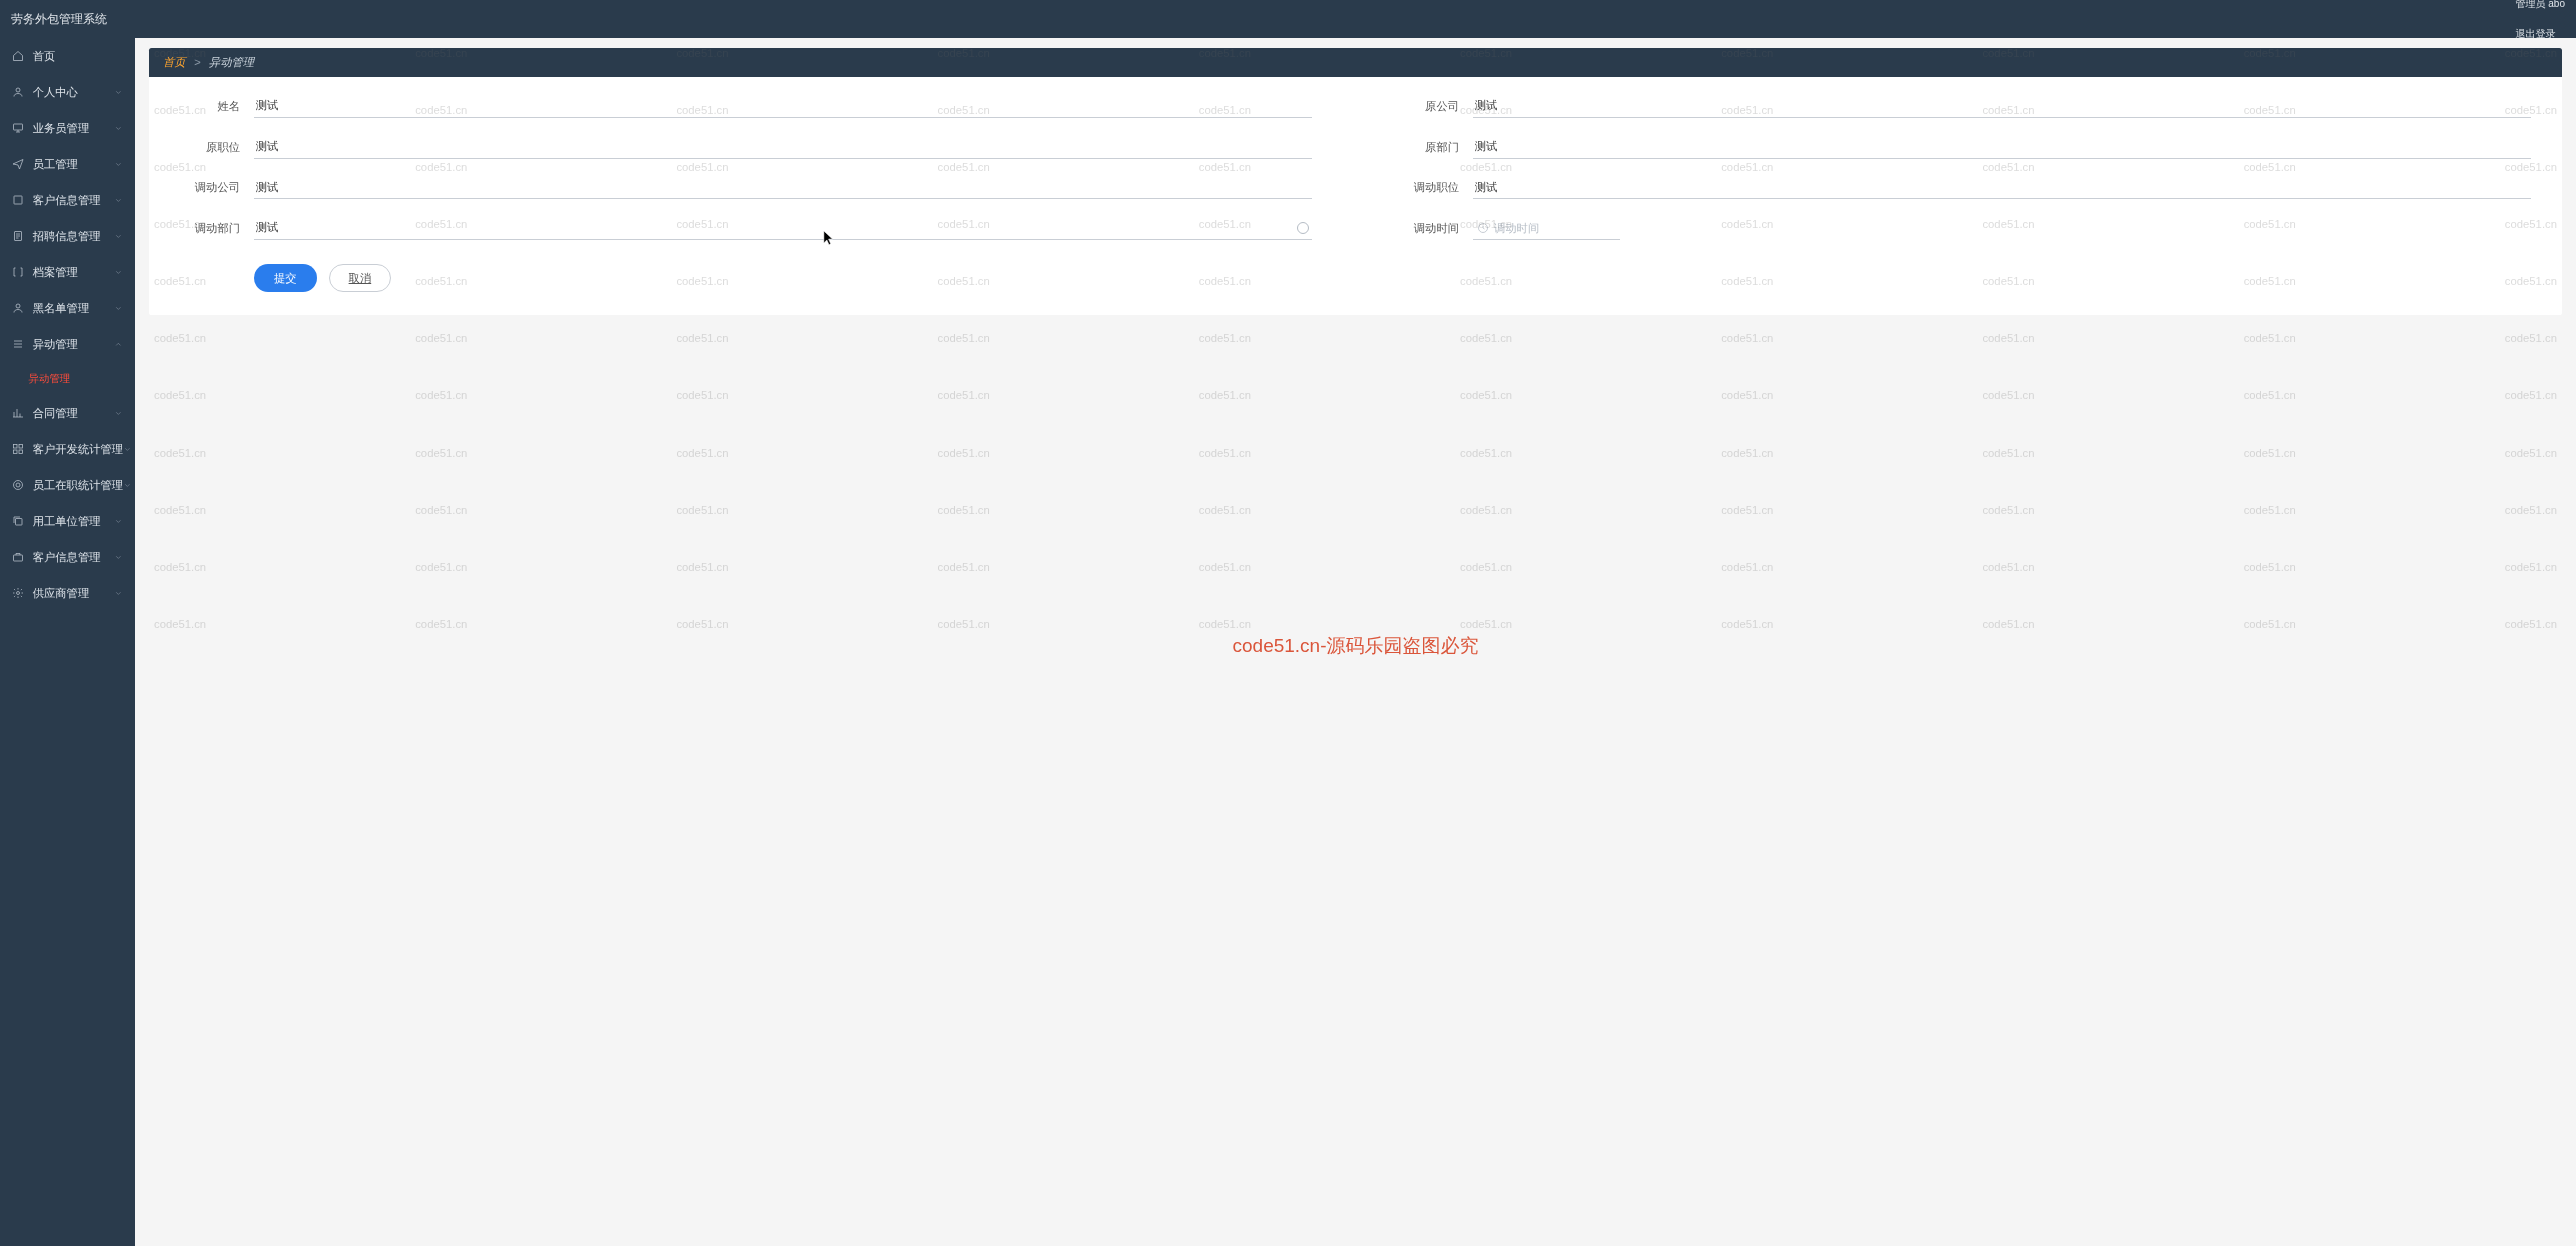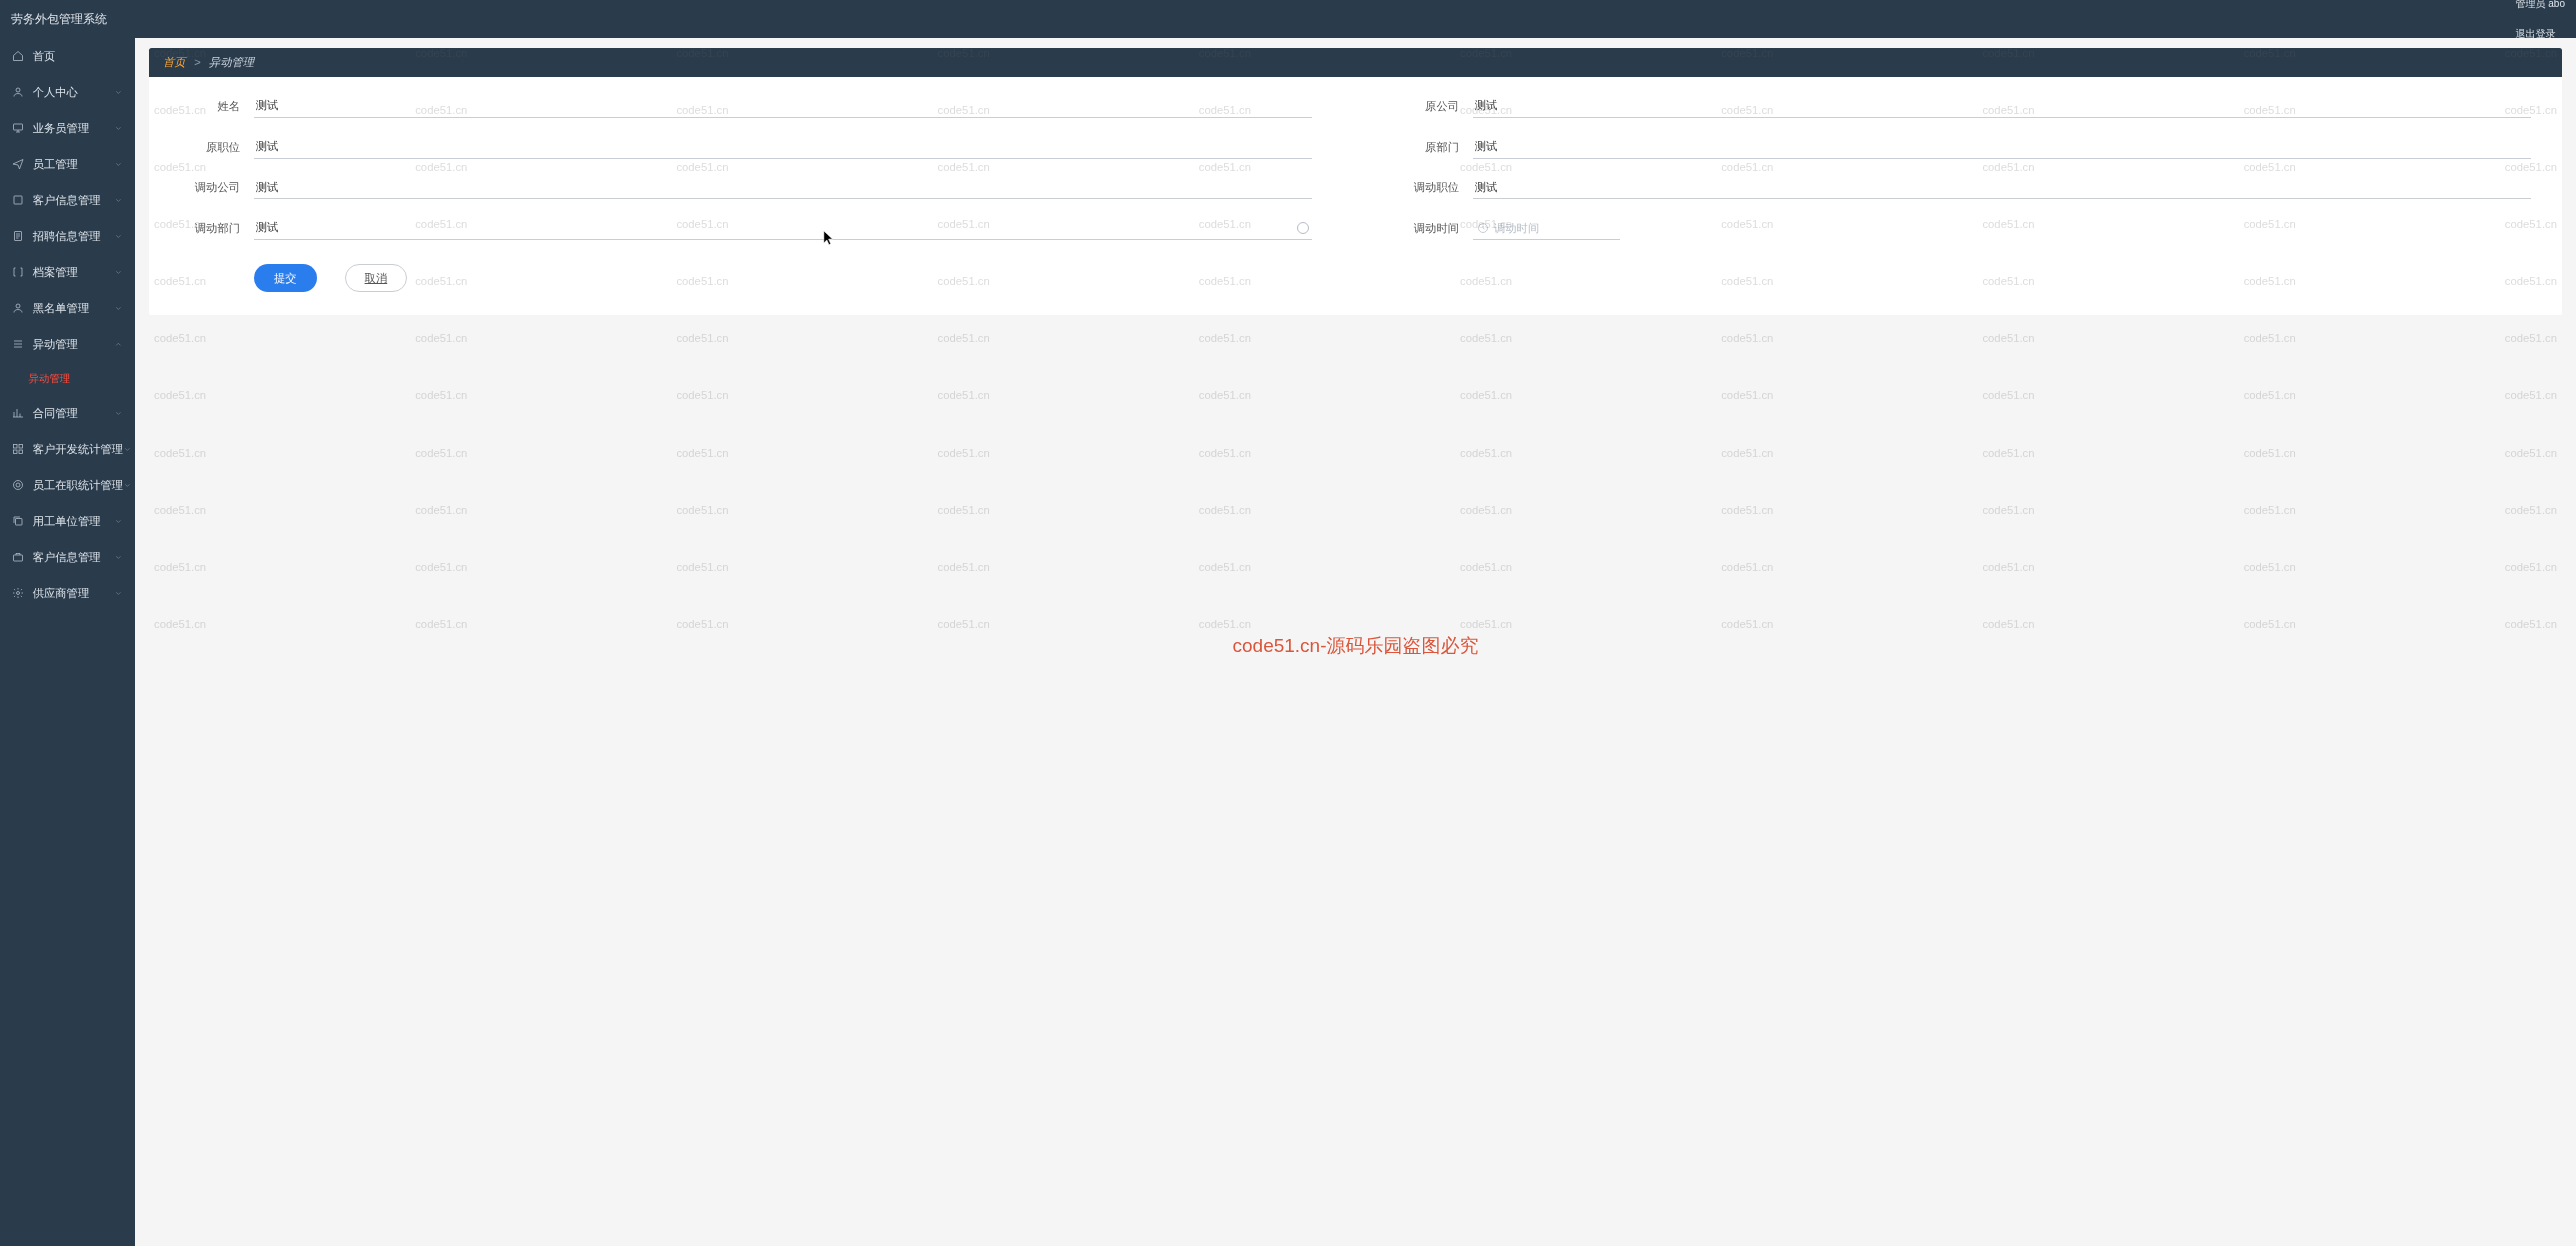--- a/index.html
+++ b/index.html
@@ -34,21 +34,21 @@
 .form-row .lbl { width:52px; text-align:right; color:#555; font-size:11.3px; margin-right:14px; flex-shrink:0; }
 .form-row .ctrl { flex:1; position:relative; }
 .form-row .ctrl input { width:100%; border:none; border-bottom:0.9px solid #c9ced5; padding:5.2px 1.7px; font-size:11.3px; background:transparent; outline:none; color:#333; }
 .form-row .ctrl input::placeholder { color:#b5bcc5; }
 .form-row .ctrl .circle-icon { position:absolute; right:3.5px; top:50%; transform:translateY(-50%); width:12px; height:12px; border:1px solid #b5bcc5; border-radius:50%; }
 .form-row .ctrl .clock-icon { position:absolute; left:3.5px; top:50%; transform:translateY(-50%); width:12px; height:12px; }
 .form-row .ctrl .clock-icon svg { width:12px; height:12px; fill:none; stroke:#b5bcc5; stroke-width:1.5; }
 .form-row .ctrl input.with-clock { padding-left:21px; }
 .form-row .ctrl.short input { max-width:147px; }
 
-.form-actions { grid-column:1 / -1; display:flex; gap:28px; margin-top:7px; padding-left:66px; }
+.form-actions { grid-column:1 / -1; display:flex; gap:12px; margin-top:7px; padding-left:66px; }
 .btn { height:28px; padding:0 19px; border-radius:14px; font-size:11.3px; cursor:pointer; border:0.9px solid transparent; display:inline-flex; align-items:center; justify-content:center; }
 .btn-primary { background:#2a7ded; color:#fff; }
 .btn-default { background:#fff; color:#555; border:0.9px solid #c9ced5;text-decoration:underline; }
 
 .watermark-layer { position:absolute; inset:0; pointer-events:none; z-index:1; }
 .watermark-layer .wm-row { position:absolute; left:0; right:0; display:flex; justify-content:space-between; padding:0 19px; color:#606060; opacity:0.22; font-size:11.3px; }
 .watermark-layer .center-wm { position:absolute; left:50%; top:50%; transform:translate(-50%,-50%); color:#d63a1a; font-size:19px; font-weight:500; opacity:0.85; }
 
 .cursor { position:absolute; width:12px; height:17.3px; z-index:5; pointer-events:none; }
 .cursor svg { width:12px; height:17.3px; }

